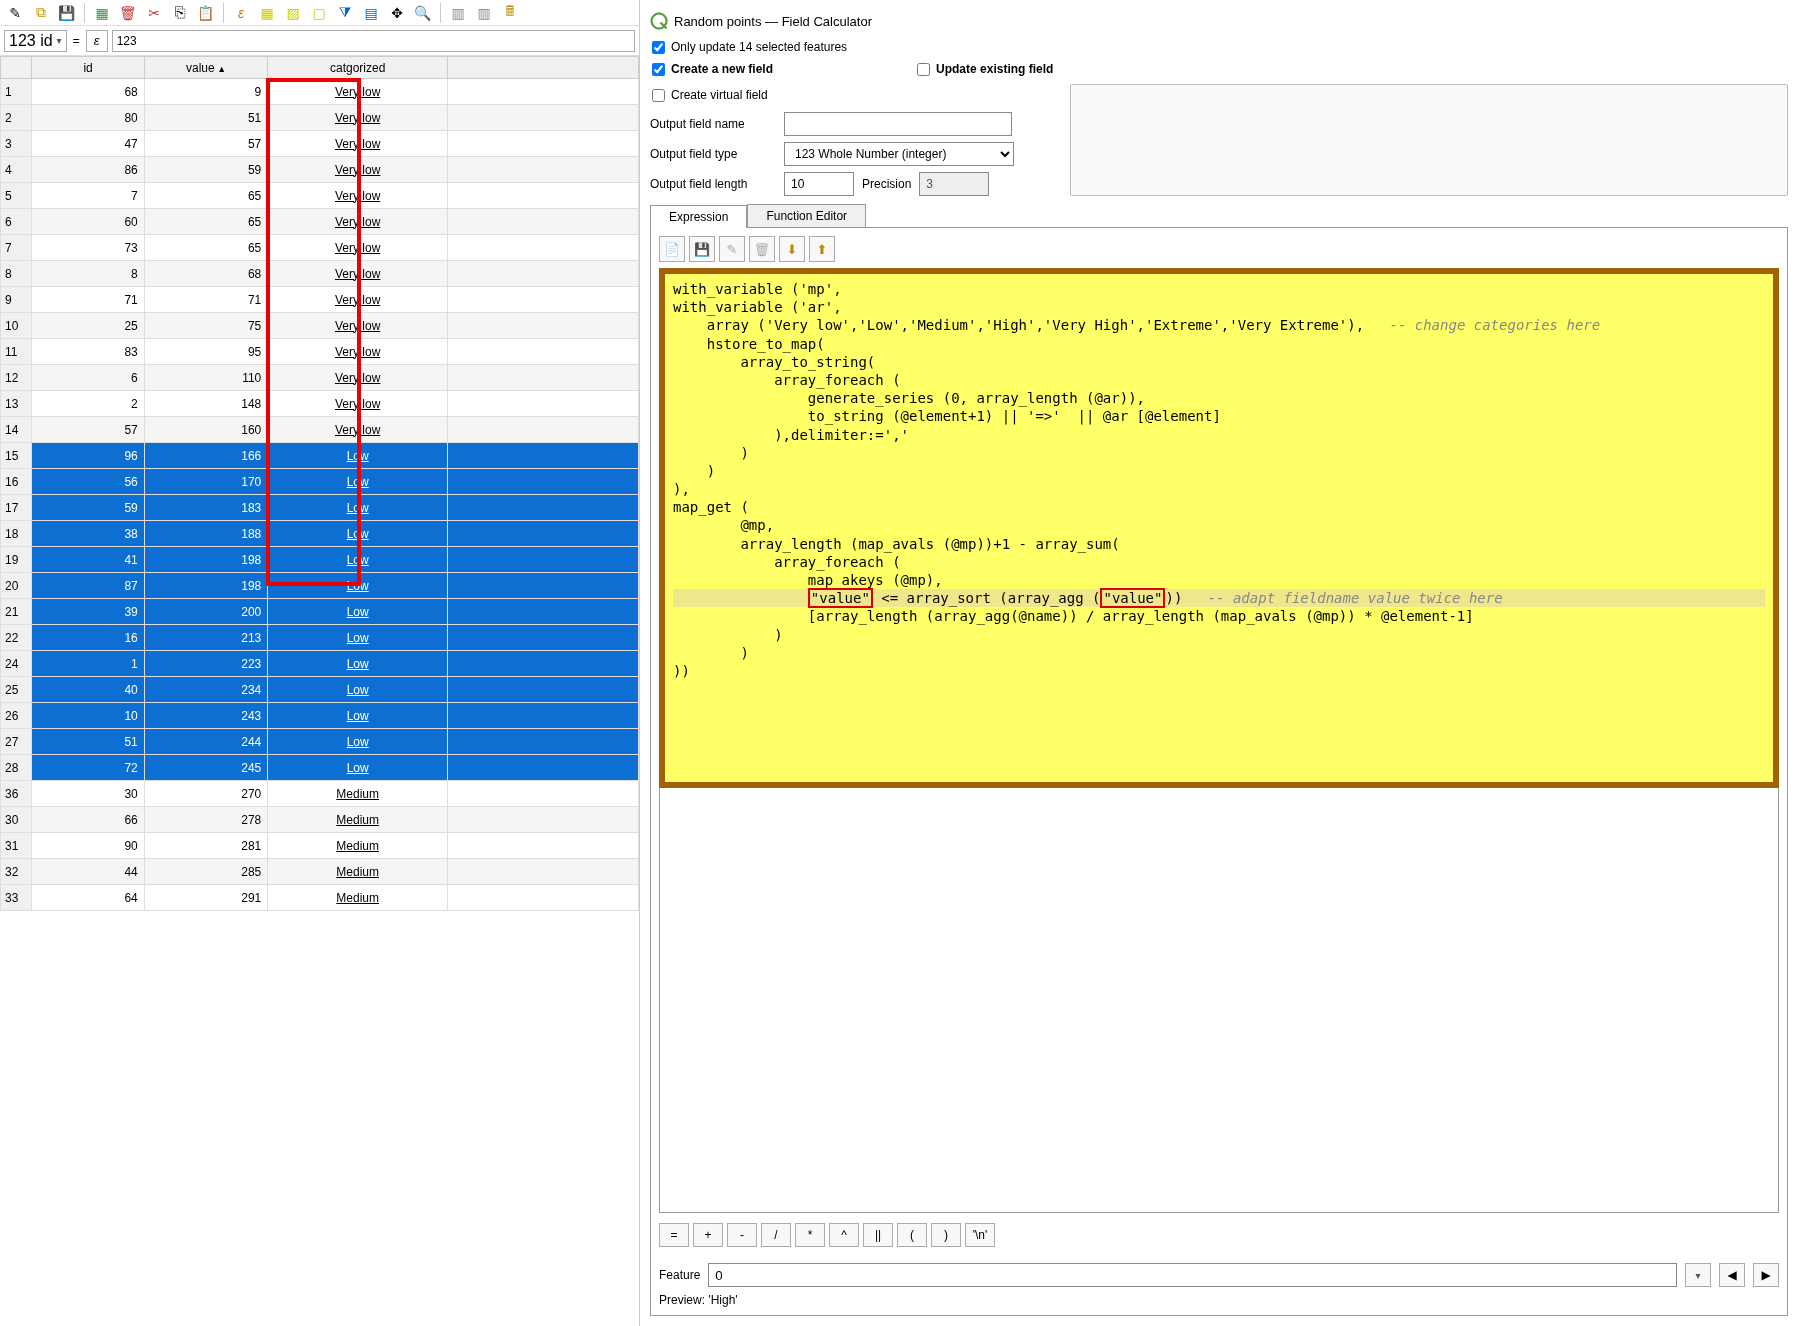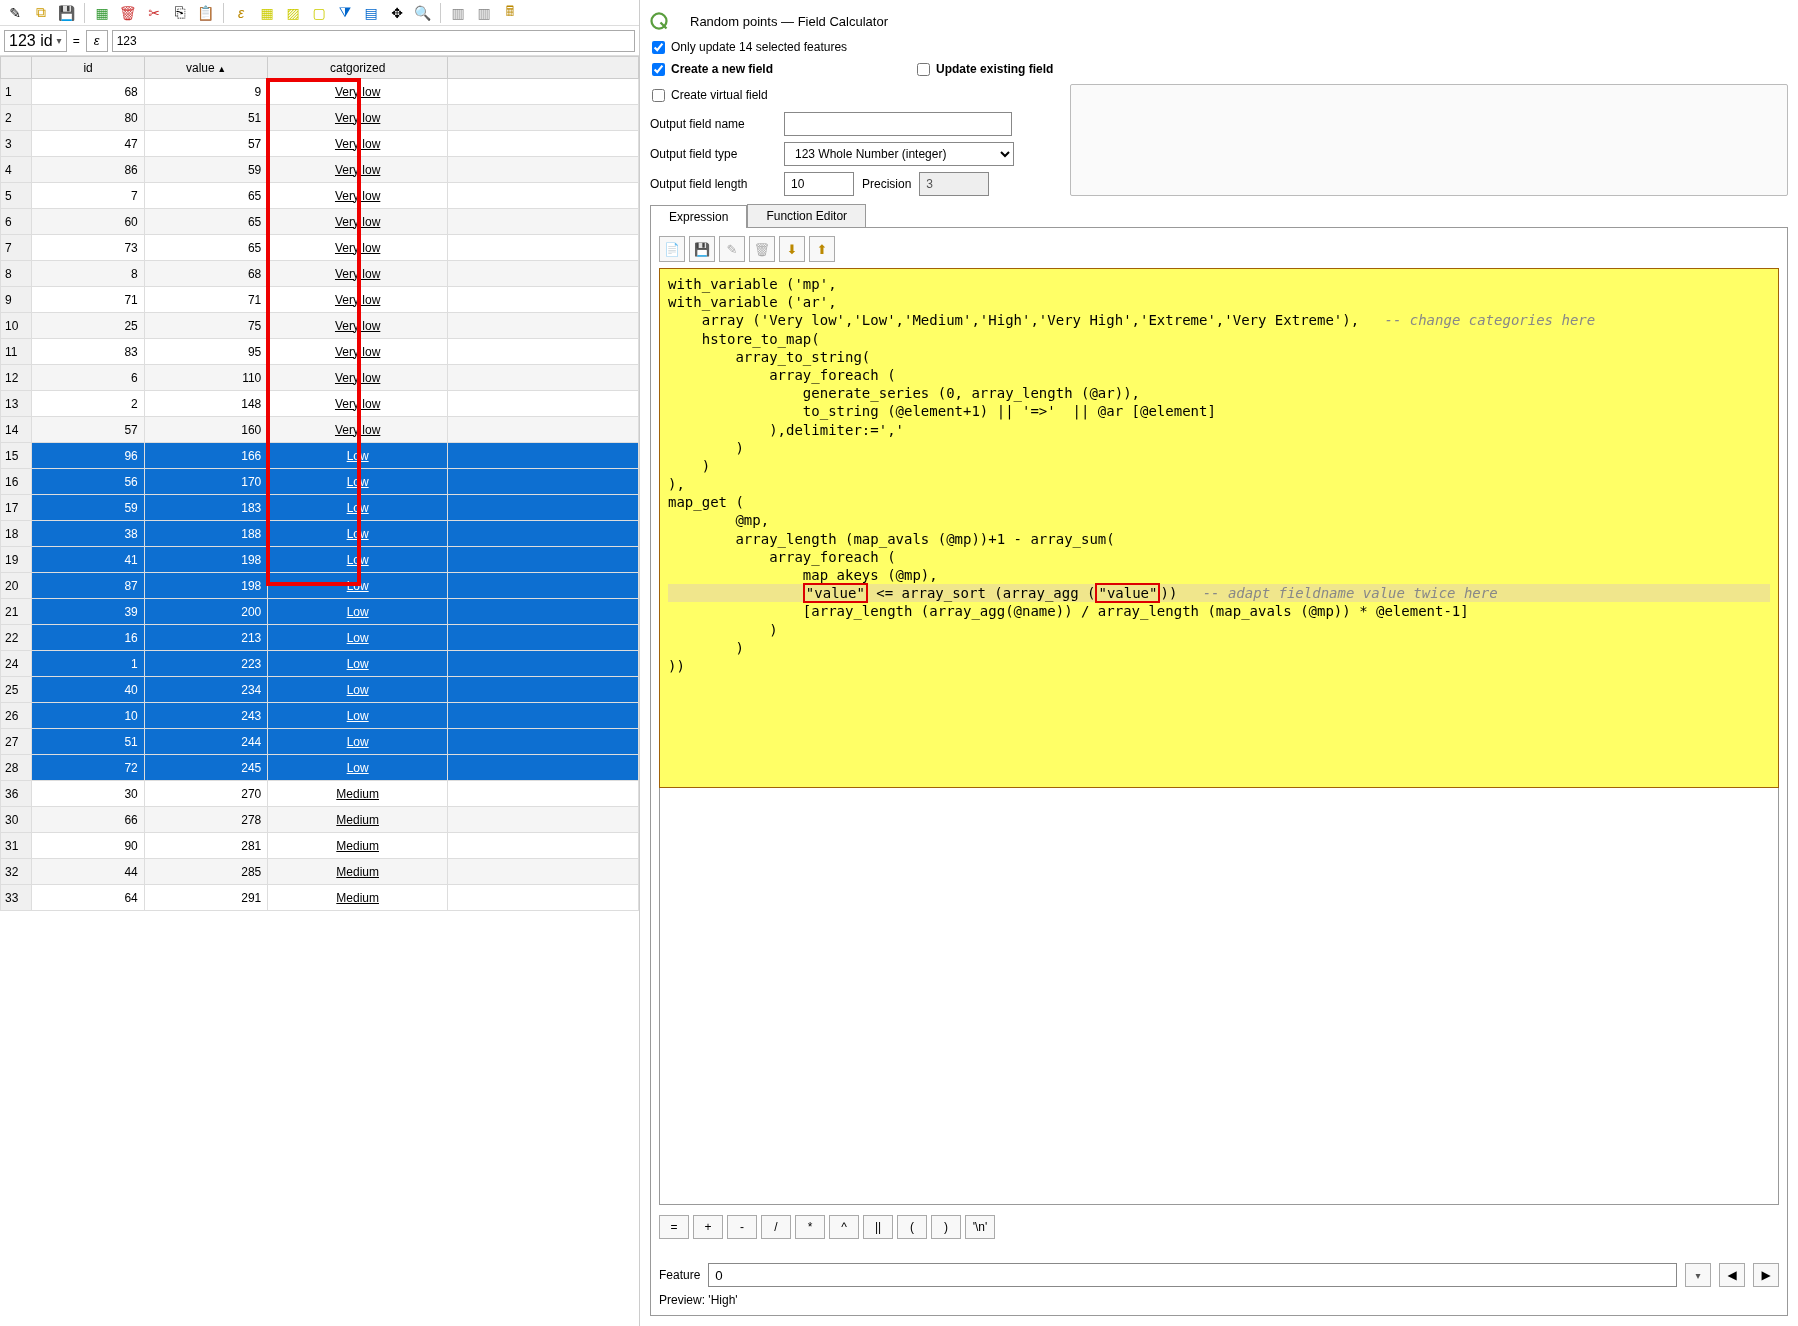--- a/index.html
+++ b/index.html
@@ -17,47 +17,47 @@
 table.attr th.sortcol::after { content: " ▲"; font-size: 9px; }
 table.attr td { border: 1px solid #ddd; padding: 2px 6px; height: 26px; }
 table.attr td.row-num { background: #f0f0f0; text-align: left; width: 28px; padding-left: 4px; }
 table.attr td.col-id { text-align: right; width: 100px; }
 table.attr td.col-value { text-align: right; width: 110px; }
 table.attr td.col-cat { text-align: center; width: 160px; text-decoration: underline; }
 table.attr tr.even td:not(.row-num) { background: #f5f5f5; }
 table.attr tr.selected td:not(.row-num) { background: #0d6fd1; color: #fff; margin-left: 32px; }
 .red-highlight-box { position: absolute; border: 4px solid #e00; pointer-events: none; }
 .right-panel { flex: 1; display: flex; flex-direction: column; padding: 6px 10px 10px 10px; background: #fff; }
-.dlg-title { display: flex; align-items: center; gap: 22px; height: 30px; font-size: 13px; }
+.dlg-title { display: flex; align-items: center; gap: 6px; height: 30px; font-size: 13px; }
 .qgis-icon { width: 18px; height: 18px; }
 .chk-row { display: flex; align-items: center; gap: 6px; padding: 4px 2px; font-size: 12px; }
 .chk-row.bold label { font-weight: bold; }
 .chk-row-pair { display: flex; gap: 140px; }
 .field-opts { display: flex; gap: 40px; margin-top: 4px; }
 .field-opts-left { width: 380px; display: flex; flex-direction: column; gap: 6px; }
 .field-opts-right { flex: 1; border: 1px solid #bbb; border-radius: 2px; background: #fafafa; }
 .opt-row { display: flex; align-items: center; gap: 8px; }
 .opt-row label { width: 126px; }
 select.combo, input.txt, input.spin { height: 24px; border: 1px solid #888; padding: 0 6px; font-size: 12px; background: #fff; }
 select.combo { width: 230px; }
 input.spin { width: 70px; }
 .tabs { display: flex; margin-top: 8px; }
 .tab { border: 1px solid #999; border-bottom: none; padding: 4px 18px; background: #f0f0f0; font-size: 12px; cursor: pointer; }
 .tab.active { background: #fff; position: relative; top: 1px; }
 .expr-panel { border: 1px solid #999; padding: 8px; flex: 1; display: flex; flex-direction: column; }
 .expr-toolbar { display: flex; gap: 4px; margin-bottom: 6px; }
 .etb { width: 26px; height: 26px; border: 1px solid #aaa; background: #f8f8f8; display: inline-flex; align-items: center; justify-content: center; cursor: pointer; font-size: 13px; }
-.code-area { flex: 0 0 520px; background: #ffff66; border: 1px solid #a16207; padding: 6px 8px; font-family: "Consolas", monospace; font-size: 14px; line-height: 1.3; white-space: pre; overflow: auto; position: relative; }
+.code-area { flex: 0 0 520px; background: #ffff66; border: 6px solid #a16207; padding: 6px 8px; font-family: "Consolas", monospace; font-size: 14px; line-height: 1.3; white-space: pre; overflow: auto; position: relative; }
 .code-area .cmt { color: #888; font-style: italic; }
 .code-area .hl-line { background: #f0e68c; display: block; }
 .code-area .redbox { border: 2px solid #d00; padding: 0 1px; }
 .blank-area { flex: 1; background: #fff; border: 1px solid #999; border-top: none; }
 .op-bar { display: flex; gap: 4px; margin-top: 10px; }
 .op-btn { width: 30px; height: 24px; border: 1px solid #aaa; background: #f8f8f8; font-size: 12px; display: inline-flex; align-items: center; justify-content: center; cursor: pointer; }
-.feature-row { display: flex; align-items: center; gap: 8px; margin-top: 24px; }
+.feature-row { display: flex; align-items: center; gap: 8px; margin-top: 16px; }
 .feature-row input { flex: 1; height: 24px; border: 1px solid #888; padding: 0 6px; }
 .nav-btn { width: 26px; height: 24px; border: 1px solid #aaa; background: #f8f8f8; display: inline-flex; align-items: center; justify-content: center; cursor: pointer; }
 .preview-row { margin-top: 6px; font-size: 12px; }
 .dd-arrow::after { content: " ▾"; font-size: 10px; color: #555; }
 .sep { width: 1px; height: 20px; background: #ccc; margin: 0 2px; }
 </style>
 </head>
 <body>
 
 <div class="left-panel">

